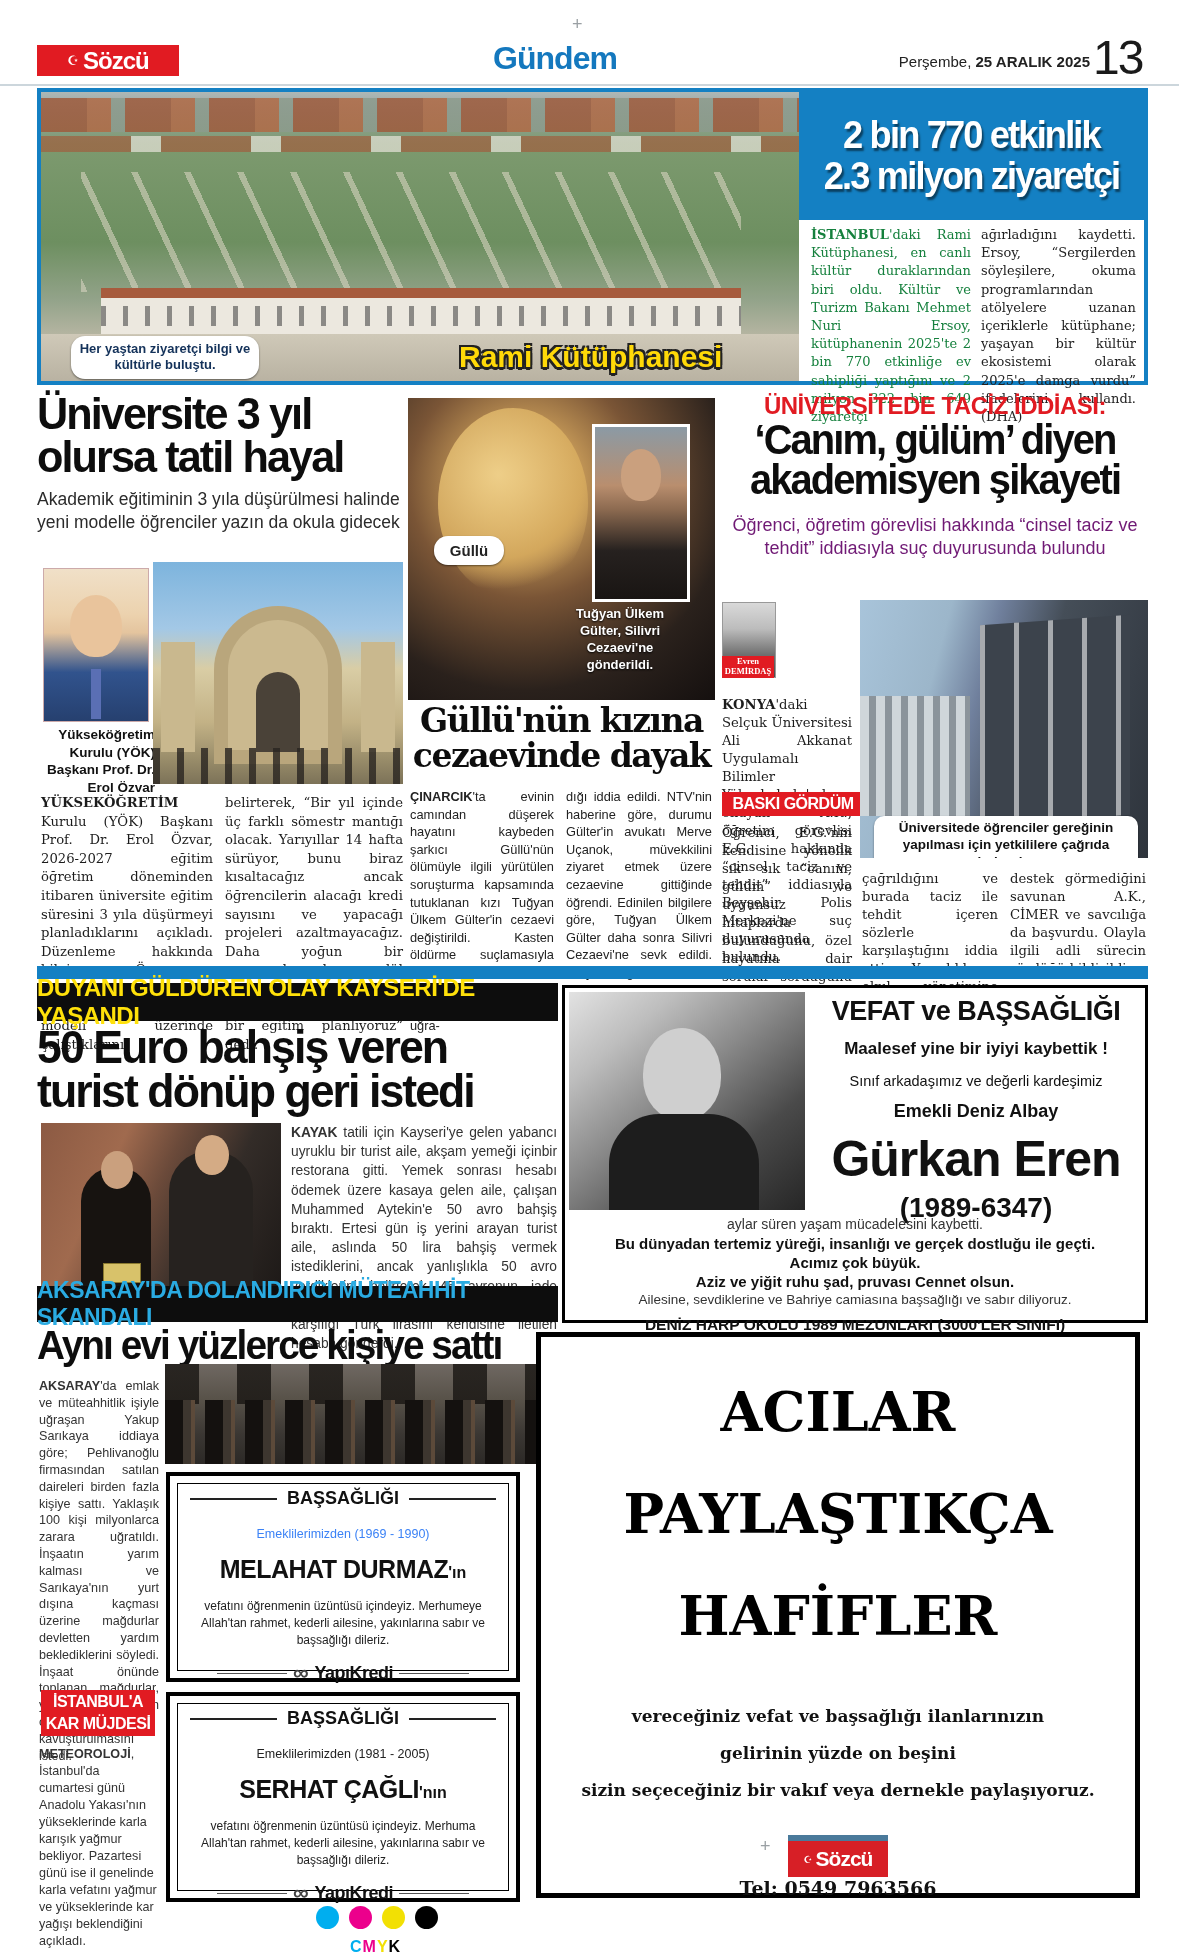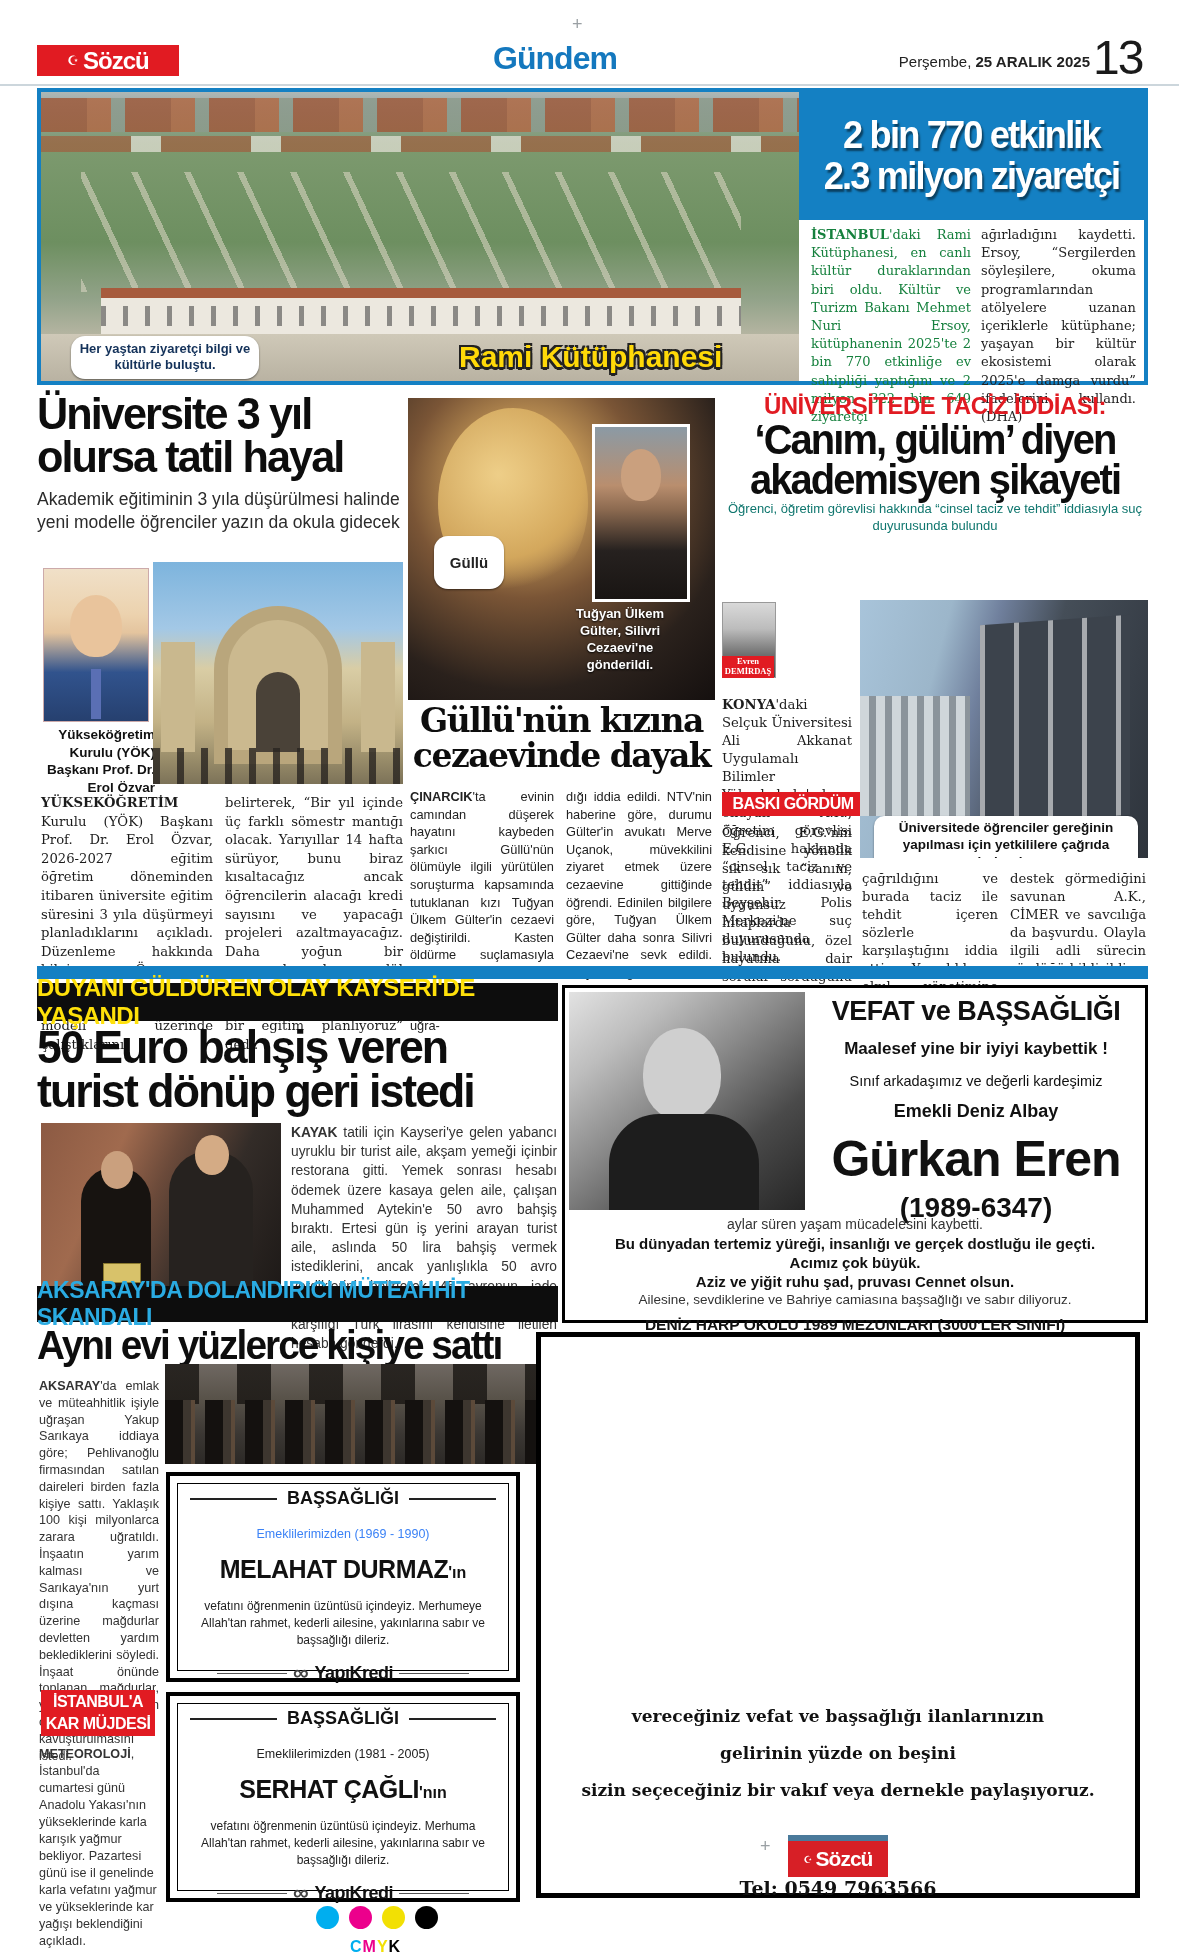--- a/index.html
+++ b/index.html
@@ -96,21 +96,21 @@
 
     <div class="abs serif just" style="left:4px;top:402px;width:172px;font-size:13.2px;line-height:18.6px;color:#1c1c1c;">
       <b class="lead">YÜKSEKÖĞRETİM</b><span> Kurulu (YÖK) Başkanı Prof. Dr. Erol Özvar, 2026-2027 eğitim öğretim döneminden itibaren üniversite eğitim süresini 3 yıla düşürmeyi planladıklarını açıkladı. Düzenleme hakkında bilgi veren Özvar, yaz okulu yerine yaz aylarını kapsayan yeni bir eğitim modeli üzerinde çalıştıklarını</span>
     </div>
     <div class="abs serif just" style="left:188px;top:402px;width:178px;font-size:13.2px;line-height:18.6px;color:#1c1c1c;">belirterek, “Bir yıl içinde üç farklı sömestr mantığı olacak. Yarıyıllar 14 hafta sürüyor, bunu biraz kısaltacağız ancak öğrencilerin alacağı kredi sayısını ve yapacağı projeleri azaltmayacağız. Daha yoğun bir programlamayla eylül ayında başlayan ve temmuz ayında sona eren bir eğitim planlıyoruz” dedi.</div>
   </div>
 
   <div class="abs" style="left:408px;top:392px;width:307px;height:570px;">
     <div class="photo abs" style="left:0;top:6px;width:307px;height:302px;background:radial-gradient(circle at 38% 28%,#e3b873 0%,#cfa25c 16%,#7a5536 40%,#2a211c 72%,#15100f 100%);">
       <div class="abs" style="left:30px;top:10px;width:150px;height:190px;border-radius:50%;background:radial-gradient(circle at 40% 35%,#f0d28c,#d7ab5e 55%,rgba(0,0,0,0) 75%);opacity:.9;"></div>
-      <div class="abs pill ctr" style="left:26px;top:138px;width:62px;padding:18px 4px;font-size:15px;font-weight:bold;color:#222;">Güllü</div>
+      <div class="abs pill ctr" style="left:26px;top:138px;width:62px;padding:6px 4px;font-size:15px;font-weight:bold;color:#222;">Güllü</div>
       <div class="abs photo" style="left:184px;top:26px;width:92px;height:172px;border:3px solid #fff;background:linear-gradient(180deg,#8b9aa5 0%,#b98e6e 34%,#8c6a50 48%,#26211f 72%,#191513 100%);">
         <div class="abs" style="left:26px;top:22px;width:40px;height:52px;border-radius:50% 50% 45% 45%;background:#caa07e;"></div>
       </div>
       <div class="abs" style="left:160px;top:208px;width:104px;font-size:13px;font-weight:bold;color:#fff;text-align:center;line-height:1.3;text-shadow:0 1px 2px #000;">Tuğyan Ülkem Gülter, Silivri Cezaevi'ne gönderildi.</div>
     </div>
     <div class="serif ctr abs" style="left:-4px;top:312px;width:315px;font-weight:bold;color:#0d0d0d;font-size:33px;line-height:1.05;letter-spacing:-1.5px;">
       <div>Güllü'nün kızına</div>
       <div>cezaevinde dayak</div>
     </div>
     <div class="abs just" style="left:2px;top:396px;width:144px;font-size:12.8px;line-height:17.6px;color:#222;">
@@ -118,21 +118,21 @@
     </div>
     <div class="abs just" style="left:158px;top:396px;width:146px;font-size:12.8px;line-height:17.6px;color:#222;">dığı iddia edildi. NTV'nin haberine göre, durumu Gülter'in avukatı Merve Uçanok, müvekkilini ziyaret etmek üzere cezaevine gittiğinde öğrendi. Edinilen bilgilere göre, Tuğyan Ülkem Gülter daha sonra Silivri Cezaevi'ne sevk edildi. Olayla ilgili inceleme başlatıldığı öğrenildi.</div>
   </div>
 
   <div class="abs" style="left:722px;top:392px;width:426px;height:570px;">
     <div class="ctr" style="font-size:24px;font-weight:900;color:#e11b22;letter-spacing:-0.5px;">ÜNİVERSİTEDE TACİZ İDDİASI:</div>
     <div class="hl ctr" style="font-size:42px;transform:scaleX(.95);transform-origin:center;">
       <div>‘Canım, gülüm’ diyen</div>
       <div>akademisyen şikayeti</div>
     </div>
-    <div class="ctr" style="margin-top:0;font-size:13px;line-height:1.3;color:#0f766e;">Öğrenci, öğretim görevlisi hakkında “cinsel taciz ve tehdit” iddiasıyla suç duyurusunda bulundu</div>
+    <div class="ctr" style="margin-top:13px;font-size:18px;line-height:1.3;color:#701a75;">Öğrenci, öğretim görevlisi hakkında “cinsel taciz ve tehdit” iddiasıyla suç duyurusunda bulundu</div>
 
     <div class="abs" style="left:0;top:208px;width:130px;height:200px;">
       <div style="float:left;width:52px;height:74px;margin:2px 8px 18px 0;border:1px solid #999;background:linear-gradient(180deg,#d9d9d9 0%,#bcbcbc 35%,#6f6f6f 70%,#4c4c4c 100%);position:relative;font-family:Liberation Serif, serif;">
         <div class="abs ctr" style="left:-1px;bottom:-1px;width:52px;background:#e11b22;color:#fff;font-size:8.5px;font-weight:bold;line-height:1.15;padding:1px 0;">
           <div>Evren</div>
           <div>DEMİRDAŞ</div>
         </div>
       </div>
       <div class="serif just" style="font-size:13.2px;line-height:18px;color:#1c1c1c;">
         <b class="lead">KONYA</b><span>'daki Selçuk Üniversitesi Ali Akkanat Uygulamalı Bilimler Yüksekokulu'nda okuyan A.K., öğretim görevlisi E.G. hakkında “cinsel taciz ve tehdit” iddiasıyla Beyşehir Polis Merkezi'ne suç duyurusunda bulundu.</span>
@@ -249,20 +249,25 @@
 
   <div class="abs ctr" style="left:41px;top:1690px;width:114px;height:46px;background:#e11b22;color:#fff;font-weight:900;font-size:16px;line-height:1.35;display:flex;flex-direction:column;justify-content:center;letter-spacing:-0.5px;">
     <span>İSTANBUL'A</span>
     <span>KAR MÜJDESİ</span>
   </div>
   <div class="abs" style="left:39px;top:1746px;width:118px;font-size:12.6px;line-height:17px;color:#333;">
     <b class="lead">METEOROLOJİ</b><span>, İstanbul'da cumartesi günü Anadolu Yakası'nın yükseklerinde karla karışık yağmur bekliyor.  Pazartesi günü ise il genelinde karla vefatını yağmur ve yükseklerinde kar yağışı beklendiğini açıkladı.</span>
   </div>
 
   <div class="abs" style="left:536px;top:1332px;width:604px;height:566px;border:5px solid #000;box-sizing:border-box;background:#fff;">
+    <div class="serif ctr abs" style="left:0;top:48px;width:594px;font-weight:bold;color:#000;">
+      <div style="font-size:54px;line-height:1;">ACILAR</div>
+      <div style="font-size:54px;line-height:1;margin-top:48px;">PAYLAŞTIKÇA</div>
+      <div style="font-size:54px;line-height:1;margin-top:48px;">HAFİFLER</div>
+    </div>
     <div class="serif ctr abs" style="left:0;top:352px;width:594px;font-weight:bold;color:#111;">
       <div style="font-size:17px;margin-top:17px;">vereceğiniz vefat ve başsağlığı ilanlarınızın</div>
       <div style="font-size:17px;margin-top:17px;">gelirinin yüzde on beşini</div>
       <div style="font-size:17px;margin-top:17px;">sizin seçeceğiniz bir vakıf veya dernekle paylaşıyoruz.</div>
     </div>
     <div class="abs" style="left:247px;top:498px;width:100px;height:36px;background:#d71f26;border-top:6px solid #4a7a9b;display:flex;align-items:center;justify-content:center;gap:3px;">
       <span style="color:#fff;font-size:10px;">☪</span>
       <span style="color:#fff;font-weight:900;font-size:21px;letter-spacing:-1px;">Sözcü</span>
     </div>
     <div class="serif ctr abs" style="left:0;top:540px;width:594px;font-size:19px;font-weight:bold;">Tel: 0549 7963566</div>

